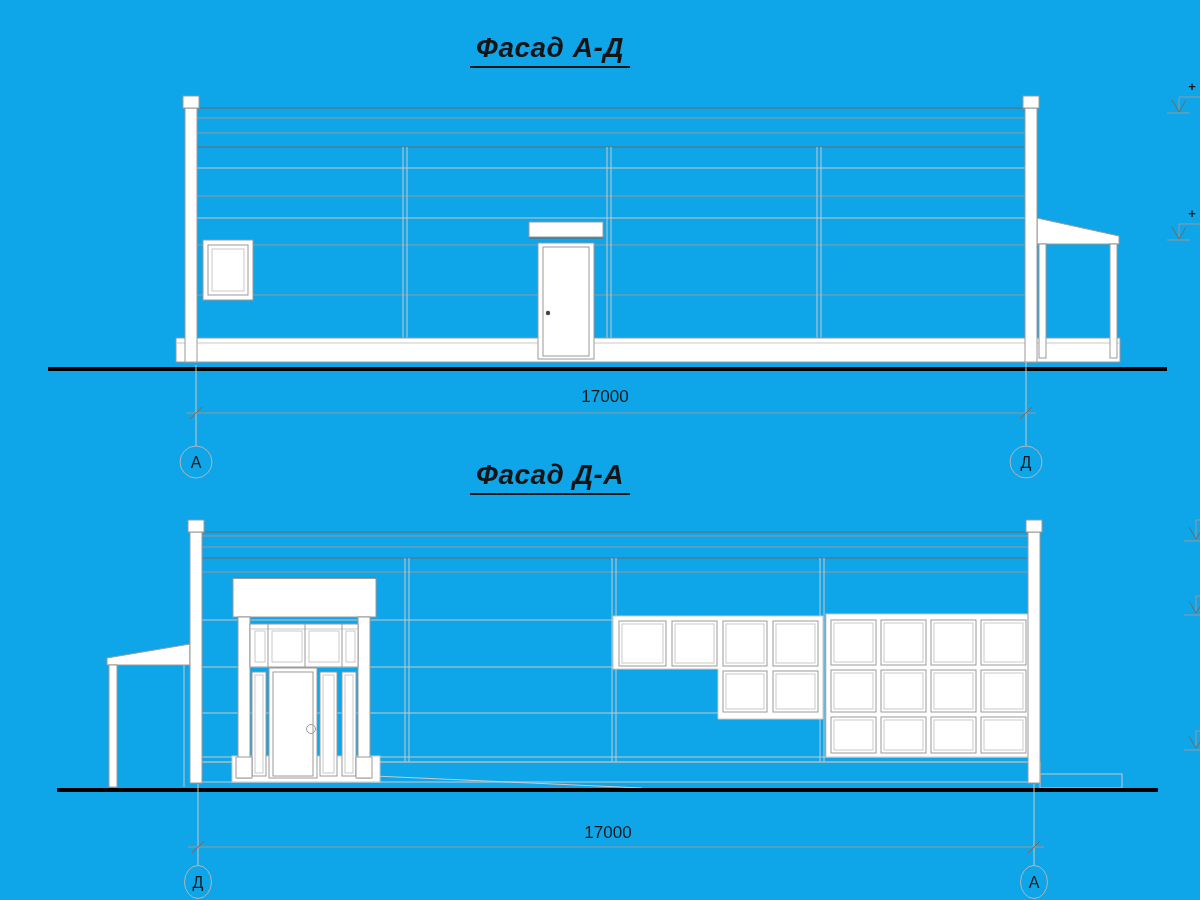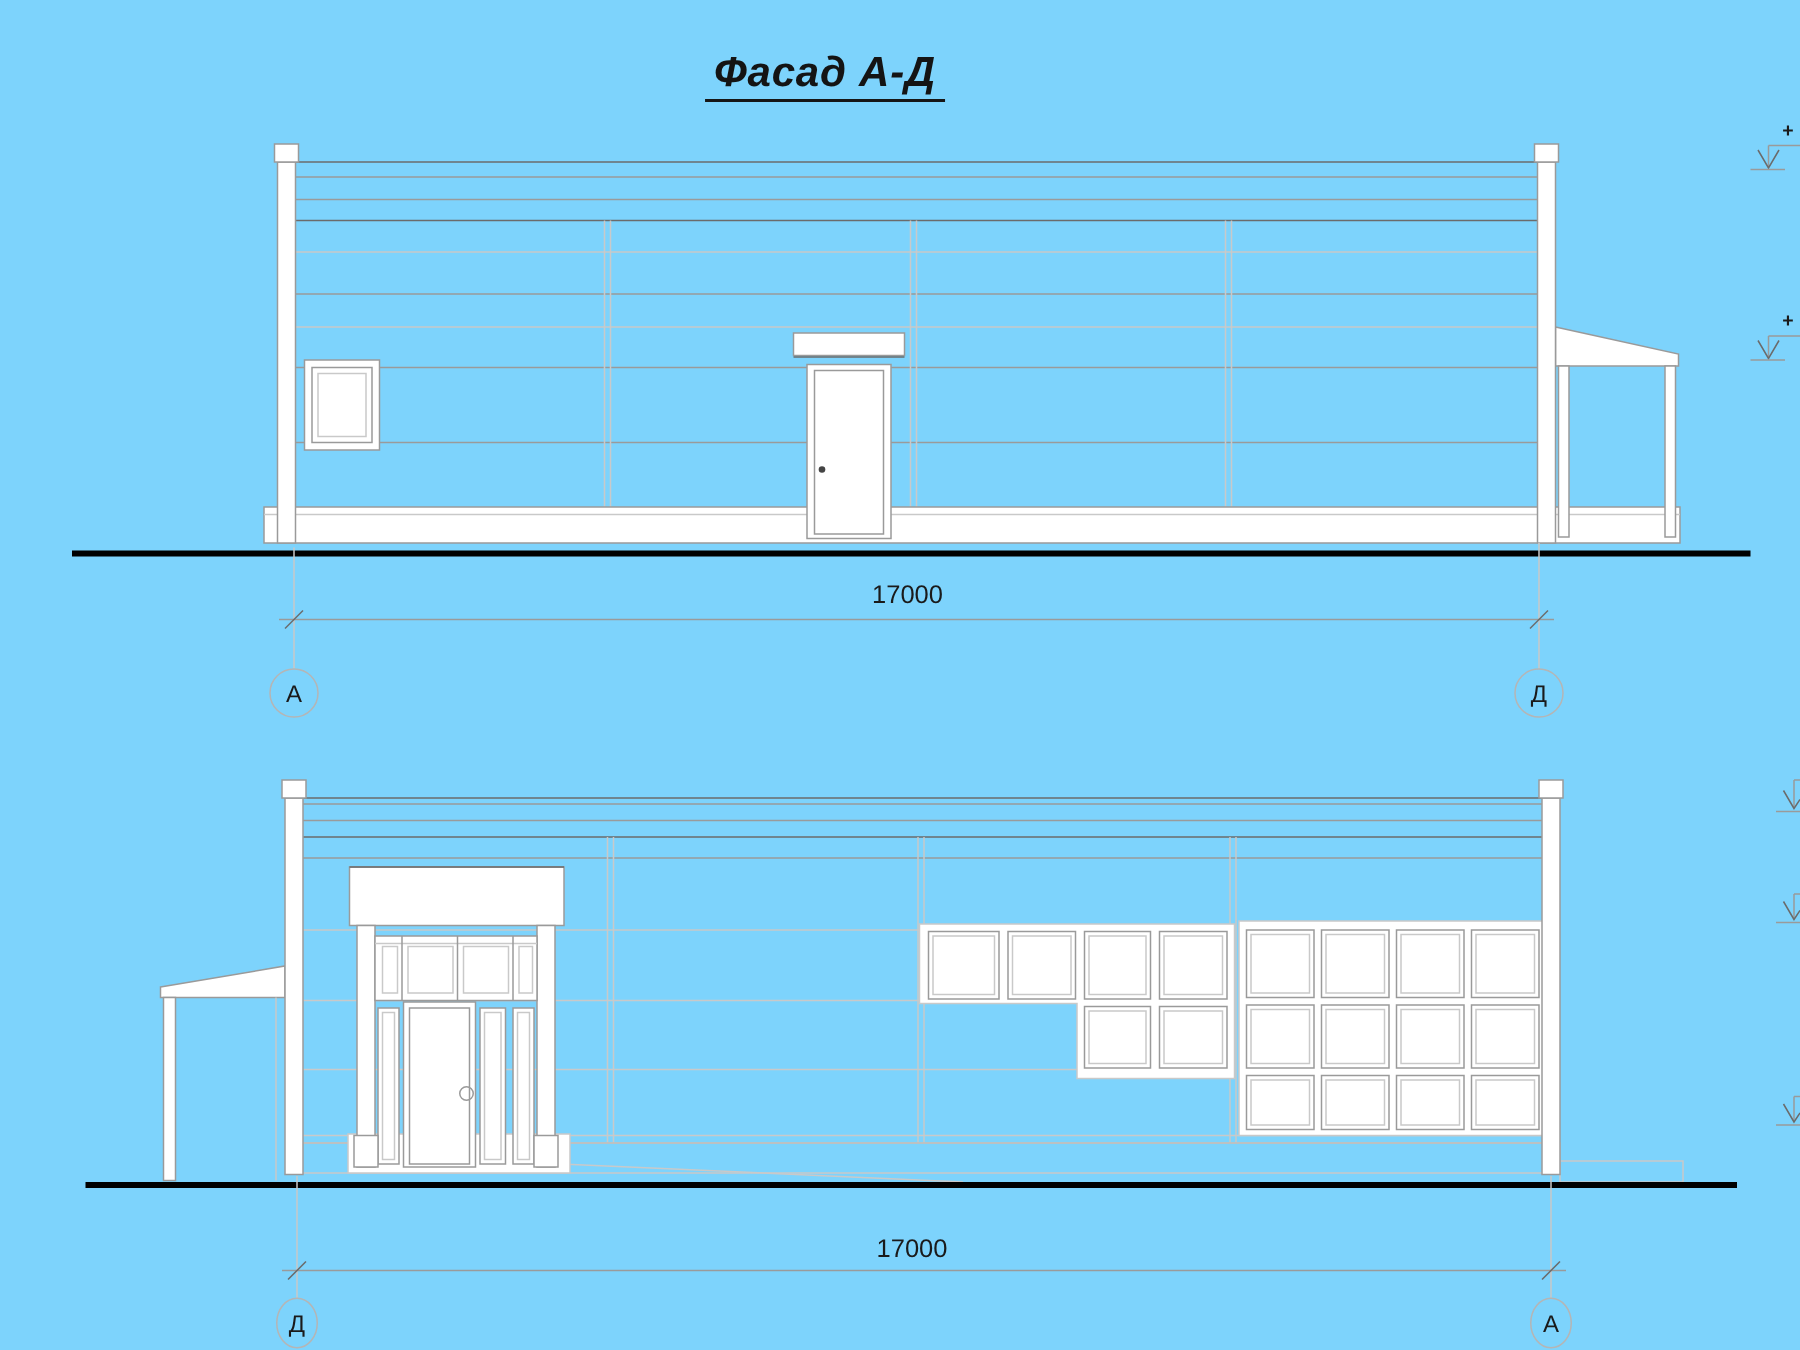--- a/index.html
+++ b/index.html
@@ -1,16 +1,16 @@
 <!DOCTYPE html>
 <html><head>
 <meta charset="utf-8">
 <style>
   html,body{margin:0;padding:0;background:#ffffff;}
-  .canvas{position:relative;width:1200px;height:900px;background:#7dd3fc;overflow:hidden;
+  .canvas{position:relative;width:1200px;height:900px;background:#0ea5e9;overflow:hidden;
           font-family:"Liberation Sans",sans-serif;}
   .canvas svg{position:absolute;left:0;top:0;}
   .title{position:absolute;left:550px;transform:translateX(-50%);
          font-style:italic;font-weight:bold;font-size:28px;line-height:1;color:#141414;
          border-bottom:2.5px solid #161616;padding:0 6px 4px 6px;letter-spacing:.5px;white-space:nowrap;}
   .t1{top:34px;}
   .t2{top:461px;}
   
   .d{stroke:#6b6b6b;}
   .m{stroke:#9a9a9a;}
@@ -23,20 +23,21 @@
   .dim{font-size:17px;}
   .axis{font-size:16px;}
   .plus{font-size:13px;font-weight:bold;}
 </style>
 </head>
 <body>
 
 <div class="canvas">
 
   <div class="title t1">Фасад А-Д</div>
+  <div class="title t2">Фасад Д-А</div>
 
   <svg width="1200" height="900" viewBox="0 0 1200 900">
 
     <g>
       <g id="f1-lines">
           <line x1="193" y1="108" x2="1031" y2="108" class="d"></line>
           <line x1="193" y1="118" x2="1031" y2="118" class="m"></line>
           <line x1="193" y1="133" x2="1031" y2="133" class="m"></line>
           <line x1="193" y1="147" x2="1031" y2="147" class="d"></line>
           <line x1="193" y1="168" x2="1031" y2="168" class="l"></line>

